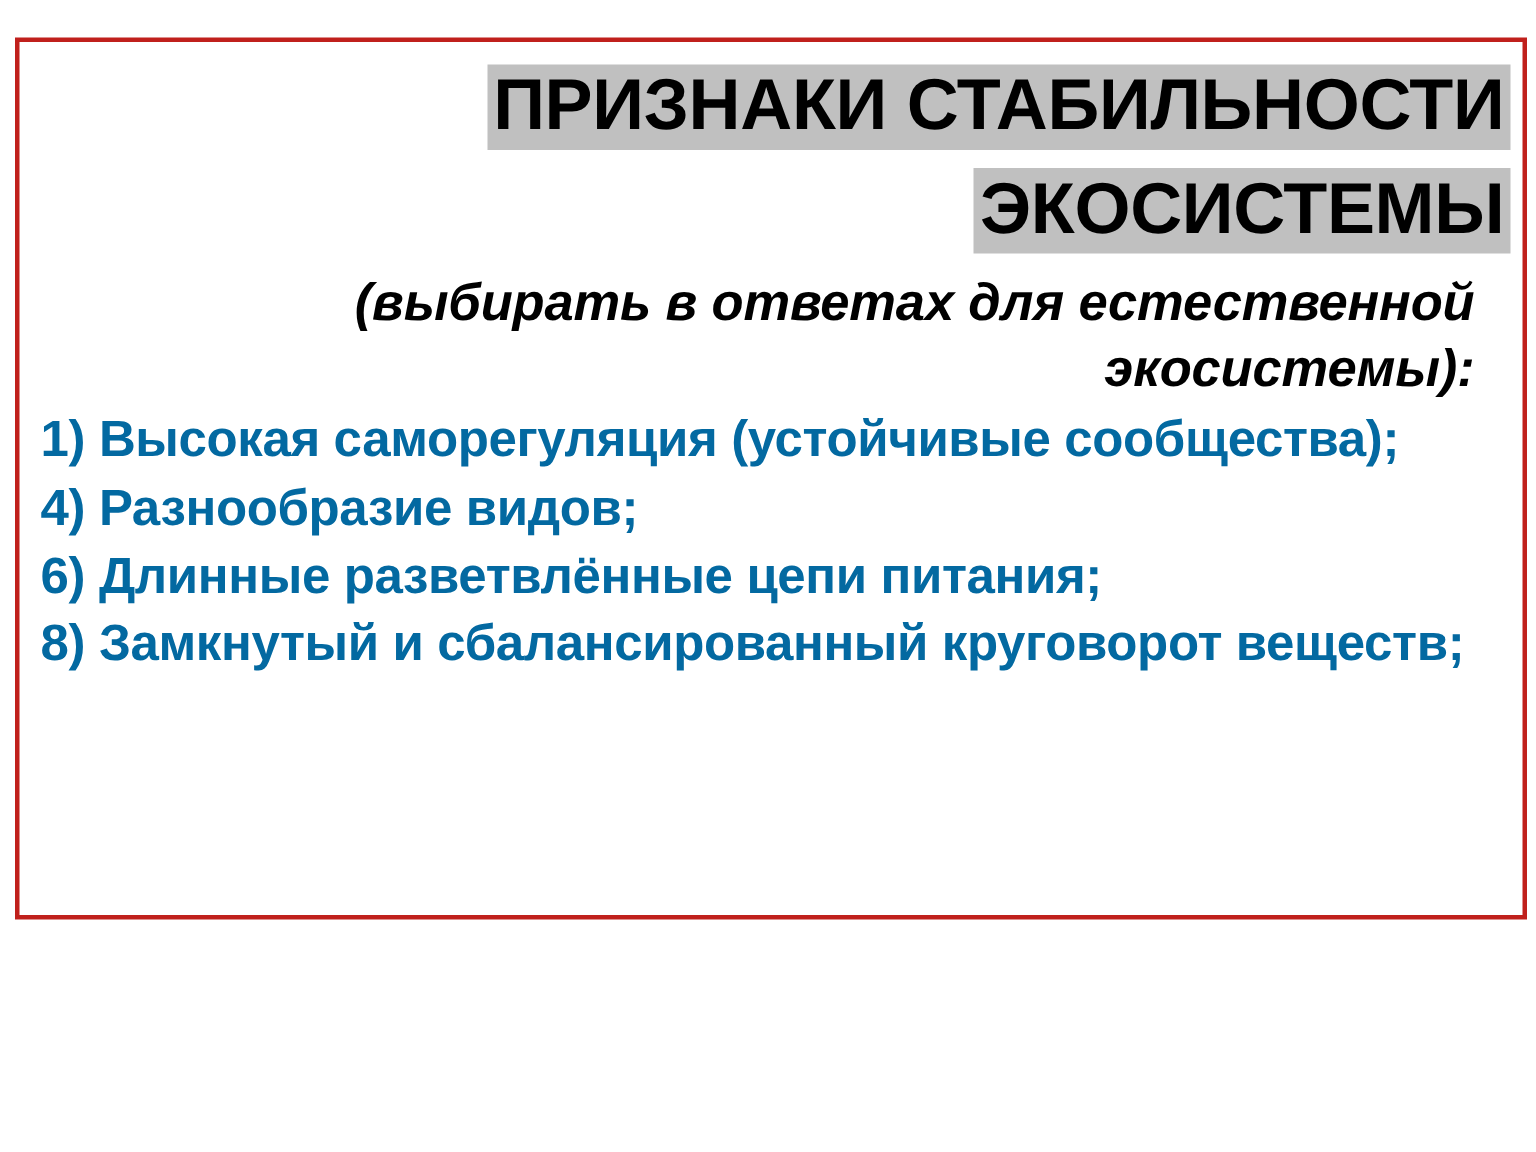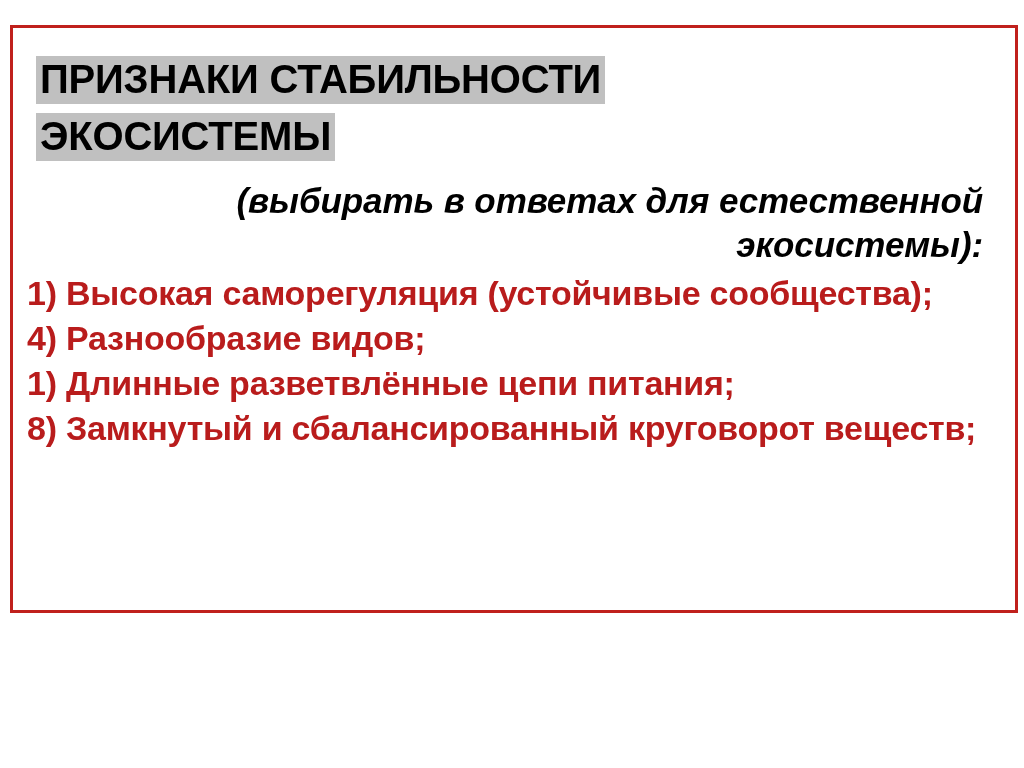--- a/index.html
+++ b/index.html
@@ -34,25 +34,25 @@
     left: 0;
     top: 0;
     width: 100%;
     height: 100%;
     box-sizing: border-box;
     padding: 9px 4px 0 5px;
   }
 
   
   #slide-title {
-    margin: 14px;
-    text-align: left;
+    margin: 0;
+    text-align: right;
     font-family: "Liberation Sans", sans-serif;
     font-weight: bold;
-    font-size: 40px;
+    font-size: 48px;
     line-height: 1.43;
     letter-spacing: -0.2px;
     color: #000000;
     padding: 0 4px;
   }
   #slide-title .hl {
     background: #c0c0c0;
     padding: 1px 4px 3px 4px;
     box-decoration-break: clone;
     -webkit-box-decoration-break: clone;
@@ -77,37 +77,37 @@
     list-style: none;
     margin: 3px 0 0 0;
     padding: 0 2px 0 9px;
   }
   #slide-list li {
     font-family: "Liberation Sans", sans-serif;
     font-weight: bold;
     font-size: 34px;
     line-height: 1.33;
     letter-spacing: -0.25px;
-    color: #b91c1c;
+    color: #0369a1;
     text-align: left;
     margin: 0;
     padding: 0;
   }
 </style>
 </head>
 <body>
 
 <div id="slide-frame">
   <div id="slide-body">
 
     <h1 id="slide-title"><span class="hl">ПРИЗНАКИ СТАБИЛЬНОСТИ</span><br><span class="hl">ЭКОСИСТЕМЫ</span></h1>
 
     <p id="slide-subtitle">(выбирать в ответах для естественной экосистемы):</p>
 
     <ul id="slide-list">
       <li>1) Высокая саморегуляция (устойчивые сообщества);</li>
       <li>4) Разнообразие видов;</li>
-      <li>1) Длинные разветвлённые цепи питания;</li>
+      <li>6) Длинные разветвлённые цепи питания;</li>
       <li>8) Замкнутый и сбалансированный круговорот веществ;</li>
     </ul>
 
   </div>
 </div>
 
 </body></html>

